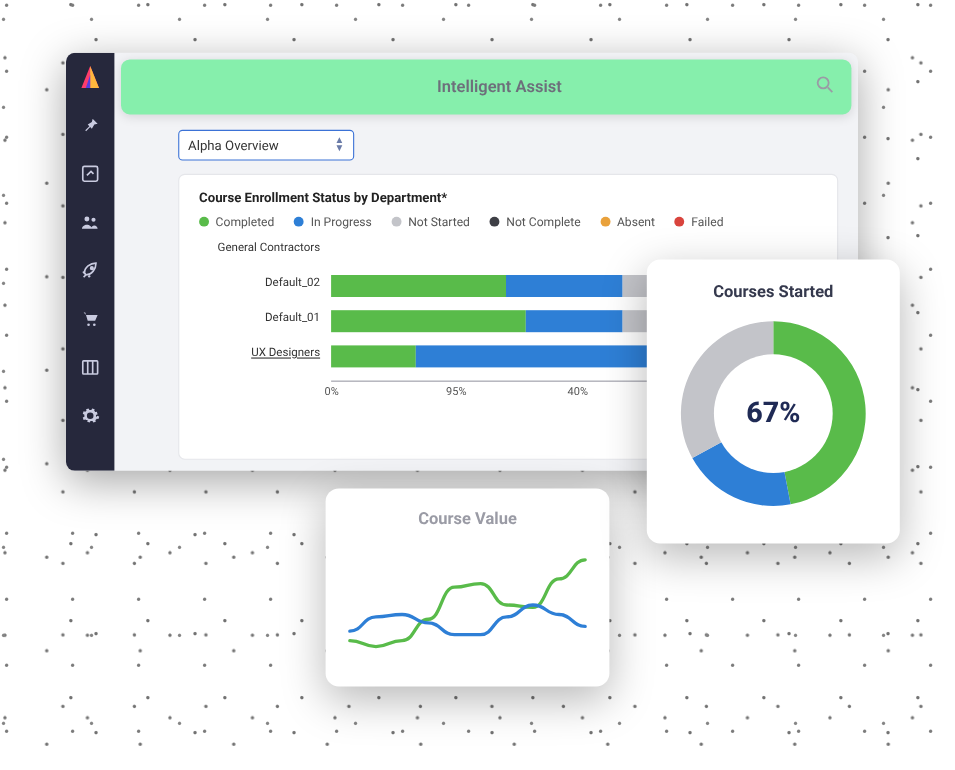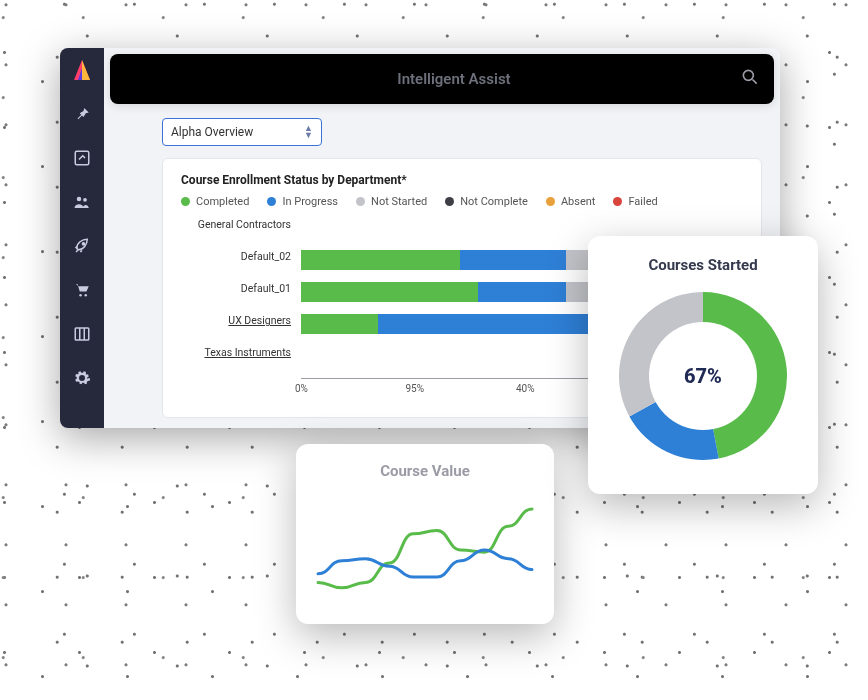--- a/index.html
+++ b/index.html
@@ -31,21 +31,21 @@
   }
   .sidebar {
     width: 44px; background: #26283c; display: flex; flex-direction: column; align-items: center;
     padding-top: 10px; gap: 4px;
   }
   .logo { width: 24px; height: 24px; margin-bottom: 8px; }
   .nav-ic { width: 44px; height: 40px; display: flex; align-items: center; justify-content: center;
             color: #c9cbe0; cursor: pointer; }
   .main { flex: 1; display: flex; flex-direction: column; }
   .searchbar {
-    margin: 6px 6px 0 6px; height: 50px; background: #000000; border-radius: 8px;
+    margin: 6px 6px 0 6px; height: 50px; background: #86efac; border-radius: 8px;
     box-shadow: 0 2px 10px rgba(0,0,0,.12);
     display: flex; align-items: center; justify-content: center; position: relative; padding-left: 24px;
   }
   .searchbar .placeholder { color: #6d6f7b; font-size: 15px; font-weight: 600; }
   .searchbar .mag { position: absolute; right: 14px; top: 50%; transform: translateY(-50%); color: #9a9ba5; }
   .content { padding: 14px 18px 10px 18px; flex: 1; display: flex; flex-direction: column; gap: 12px; margin-left: 40px; }
   .dd {
     width: 160px; height: 28px; border: 1px solid #3b72d6; border-radius: 4px;
     display: flex; align-items: center; justify-content: space-between;
     padding: 0 8px; font-size: 12px; color: #333; background: #fff; cursor: pointer;
@@ -74,21 +74,21 @@
   .donut-card {
     position: absolute; left: 588px; top: 236px; width: 230px; height: 258px;
     background: #fff; border-radius: 12px; box-shadow: 0 12px 40px rgba(0,0,0,.28);
     display: flex; flex-direction: column; align-items: center; padding: 20px; z-index: 4;
   }
   .donut-card h4 { font-size: 15px; font-weight: 700; color: #35394d; margin-bottom: 14px; }
   .donut-wrap { position: relative; width: 176px; height: 176px; }
   .donut-center {
     position: absolute; inset: 34px; border-radius: 50%; background: #fff;
     display: flex; align-items: center; justify-content: center;
-    font-size: 20px; font-weight: 800; color: #1f2a55;
+    font-size: 26px; font-weight: 800; color: #1f2a55;
   }
 
   
   .line-card {
     position: absolute; left: 296px; top: 444px; width: 258px; height: 180px;
     background: #fff; border-radius: 12px; box-shadow: 0 12px 40px rgba(0,0,0,.28);
     display: flex; flex-direction: column; align-items: center; padding: 18px 16px; z-index: 3;
   }
   .line-card h4 { font-size: 15px; font-weight: 700; color: #9a9ba5; margin-bottom: 10px; }
   .line-wrap { width: 100%; flex: 1; }
@@ -223,24 +223,20 @@
               </div>
             </div>
             <div class="barrow">
               <div class="barlbl u">UX Designers</div>
               <div class="track">
                 <div class="seg-Completed" style="width: 17.3333%;"></div>
                 <div class="seg-InProgress" style="width: 60%;"></div>
                 <div class="seg-NotStarted" style="width: 13.3333%;"></div>
               </div>
             </div>
-            <div class="barrow">
-              <div class="barlbl u">Texas Instruments</div>
-              <div class="track"></div>
-            </div>
           </div>
         <div class="axis" id="axis">
             <span>0%</span>
             <span>95%</span>
             <span>40%</span>
             <span>60%</span>
           </div>
       </div>
     </div>
   </div>

